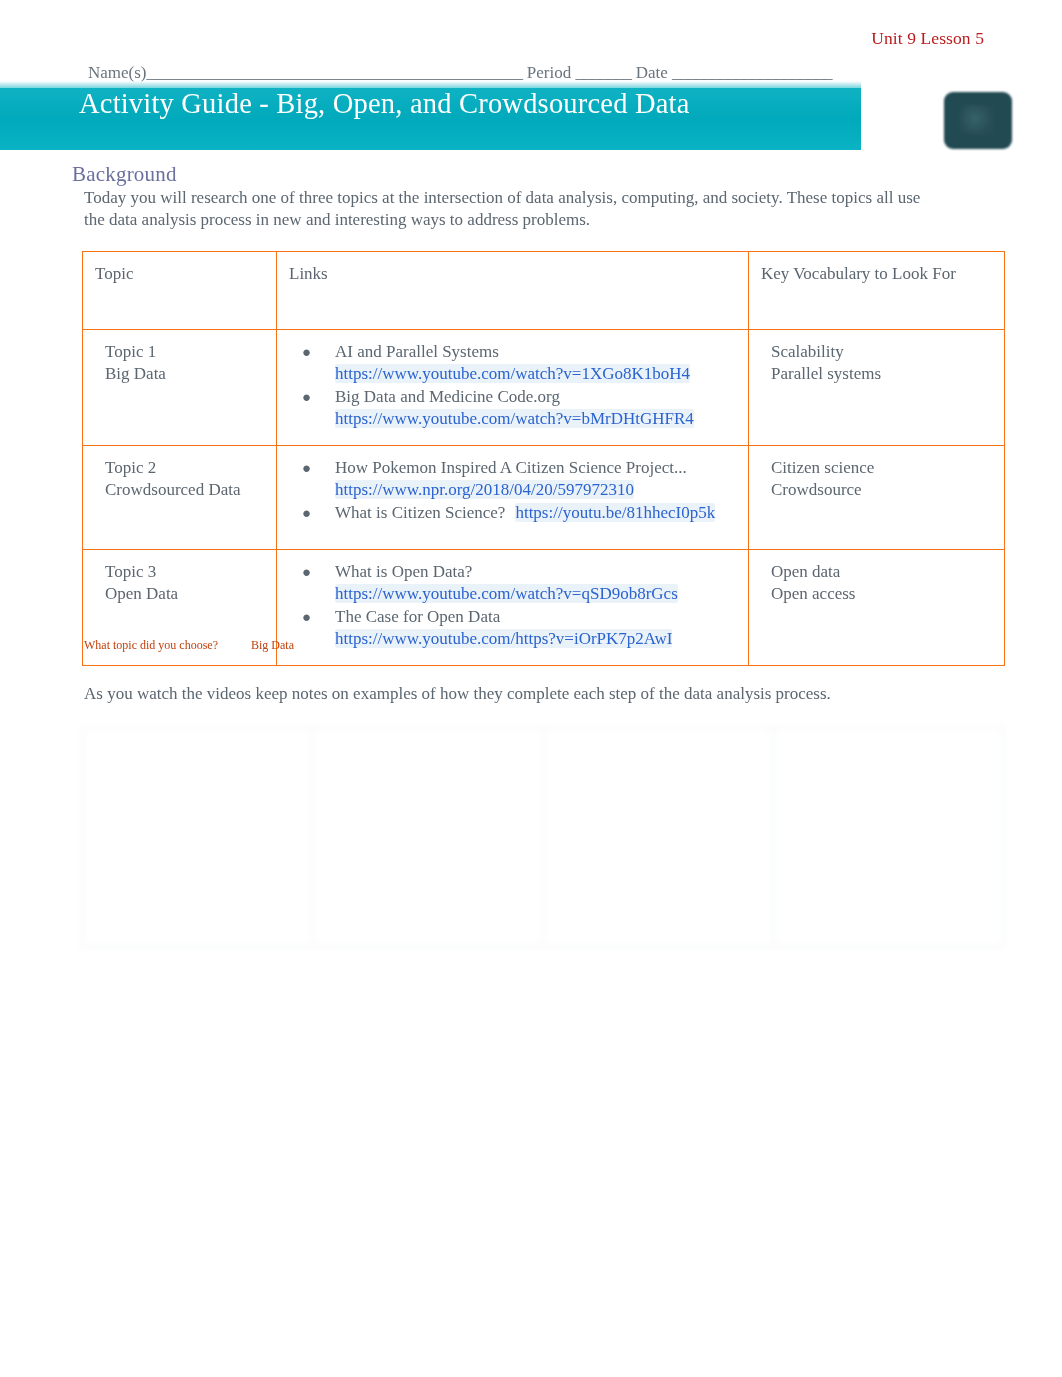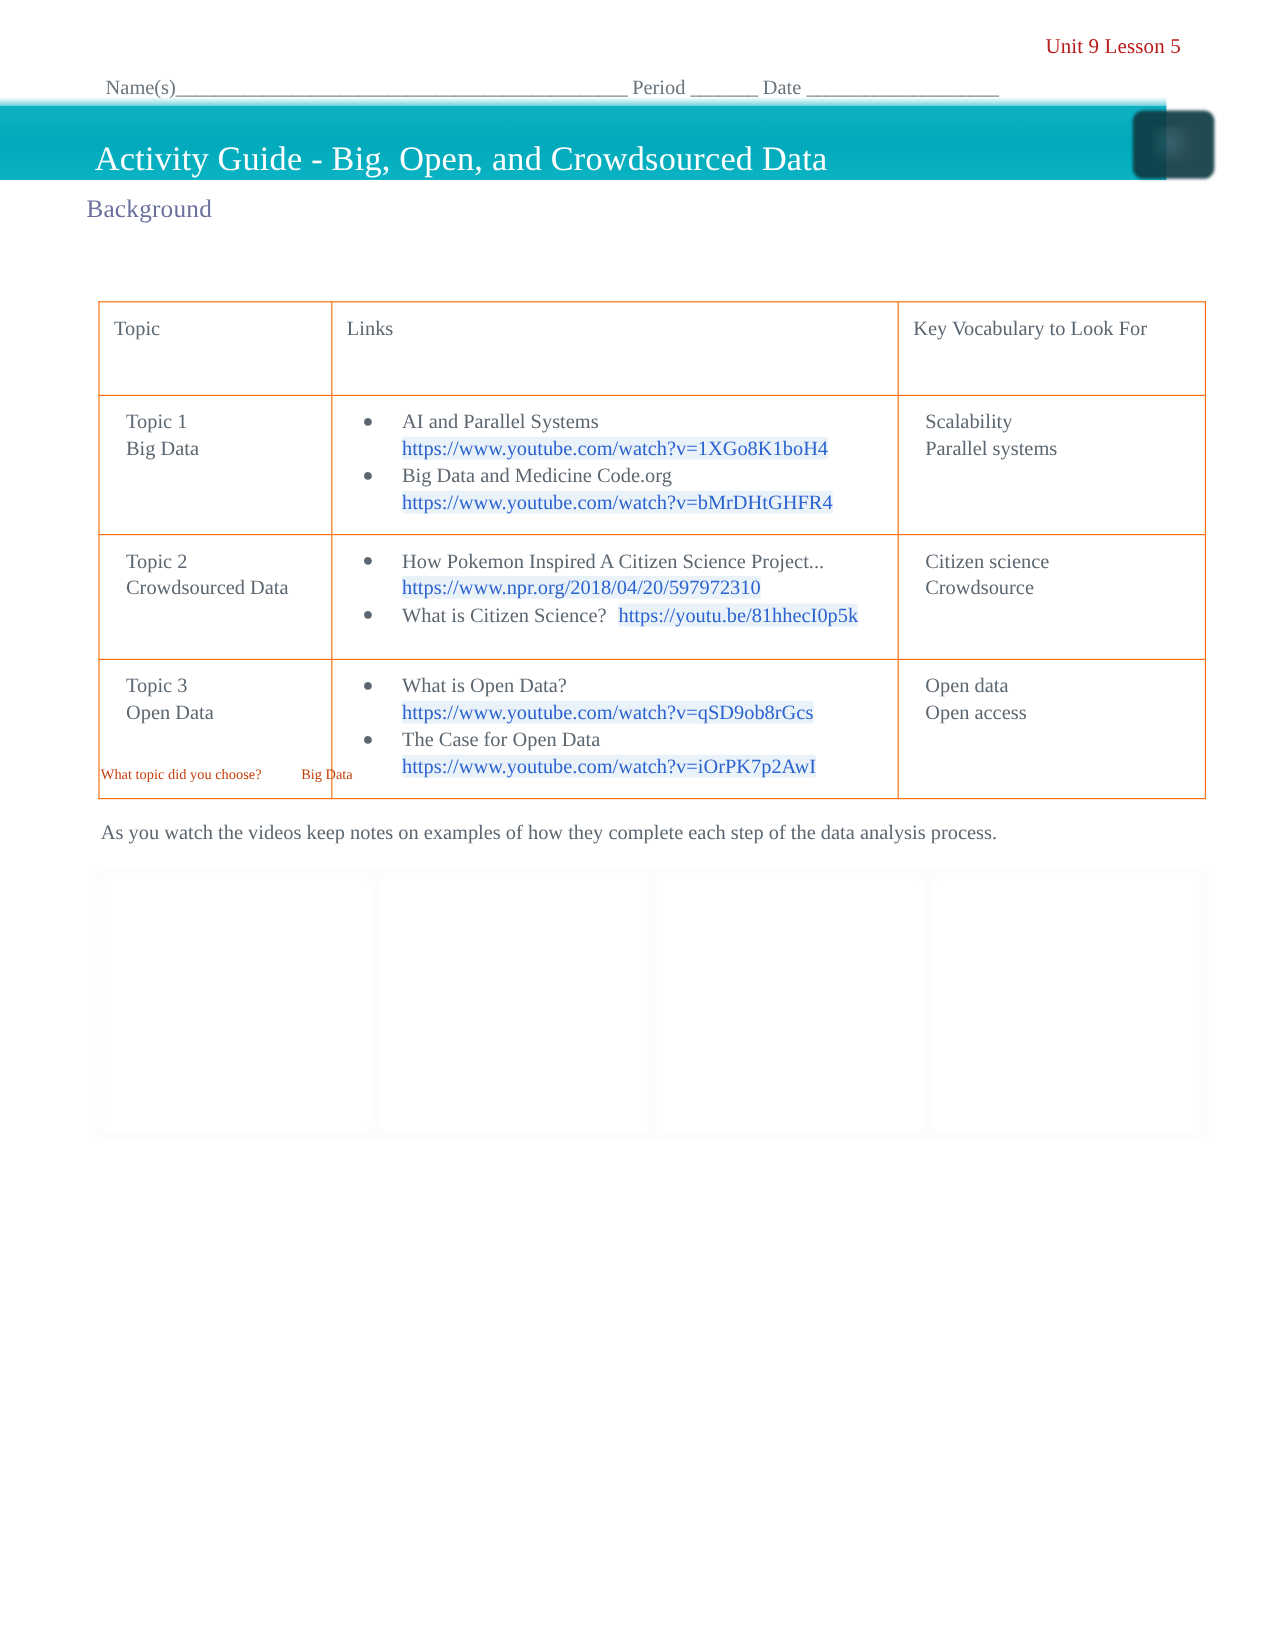--- a/index.html
+++ b/index.html
@@ -44,25 +44,25 @@
   }
   .name-line .rule {
     letter-spacing: -0.5px;
   }
 
   
   .banner {
     position: absolute;
     top: 88px;
     left: 0;
-    width: 972px;
+    width: 861px;
     height: 62px;
     background: linear-gradient(180deg,#0fb2c3 0%, #00a9bb 50%, #0bb4c4 100%);
     display: flex;
-    align-items: flex-end;
+    align-items: flex-start;
   }
   .banner::after{
     content:"";
     position:absolute;
     left:0; right:0; top:-7px; height:7px;
     background: linear-gradient(180deg, rgba(13,178,195,0) 0%, rgba(13,178,195,.55) 100%);
   }
   .banner-title {
     color: #ffffff;
     font-size: 28.5px;
@@ -277,20 +277,21 @@
   </div>
 
   <div class="banner">
     <span class="banner-title">Activity Guide - Big, Open, and Crowdsourced Data</span>
   </div>
   <div class="banner-logo">
     <div class="banner-logo-inner"></div>
   </div>
 
   <div class="sec-heading">Background</div>
+  <div class="intro">Today you will research one of three topics at the intersection of data analysis, computing, and society. These topics all use the data analysis process in new and interesting ways to address problems.</div>
 
   <table class="topics-table">
     <colgroup>
       <col class="col-topic">
         <col class="col-links">
         <col class="col-vocab">
     </colgroup>
     <tbody>
       <tr class="row-head">
         <td>Topic</td>
@@ -355,21 +356,21 @@
         <td>
           <ul class="links-list">
             <li>
               <span class="bullet">●</span>
               <span>What is Open Data?</span><br>
               <a class="lnk" href="#">https://www.youtube.com/watch?v=qSD9ob8rGcs</a>
             </li>
             <li>
               <span class="bullet">●</span>
               <span>The Case for Open Data</span><br>
-              <a class="lnk" href="#">https://www.youtube.com/watch?v=iOrPK7p2AwI</a>
+              <a class="lnk" href="#">https://www.youtube.com/https?v=iOrPK7p2AwI</a>
             </li>
           </ul>
         </td>
         <td>
           <span class="vocab-line">Open data</span>
           <span class="vocab-line">Open access</span>
         </td>
       </tr>
     </tbody>
   </table>

